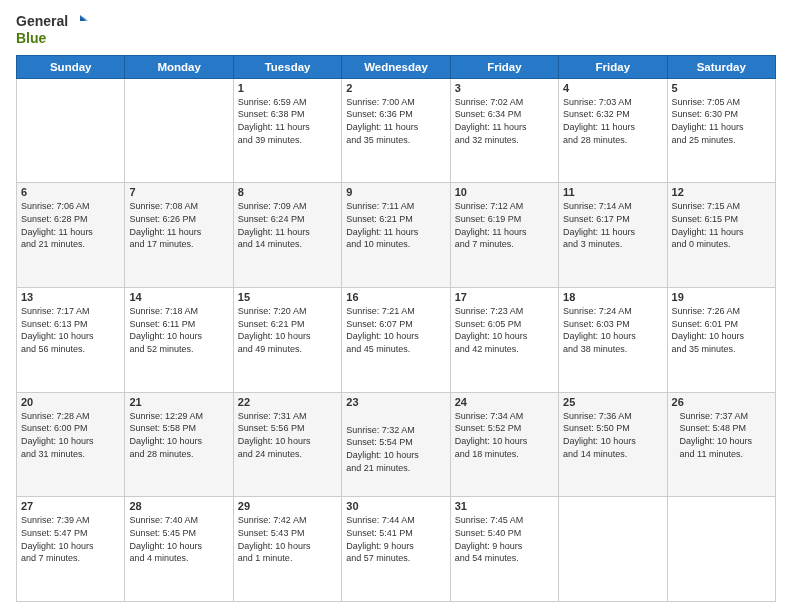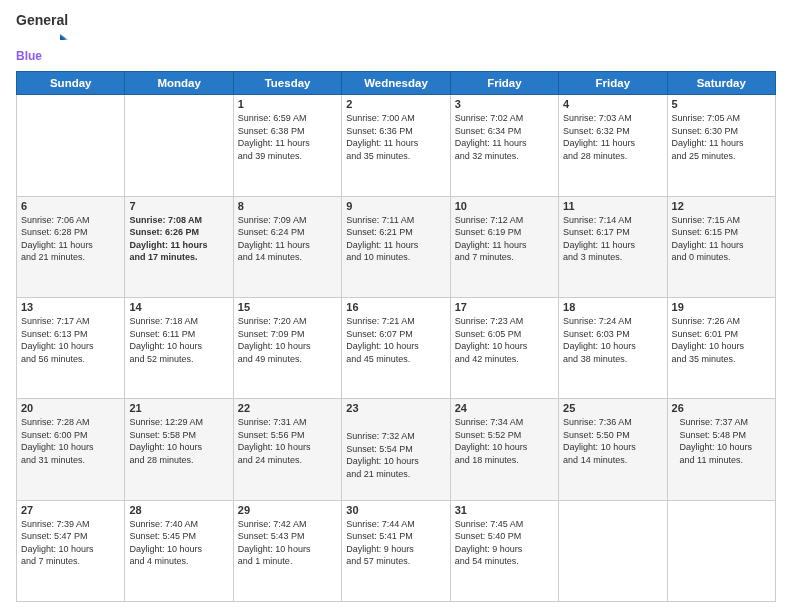--- a/index.html
+++ b/index.html
@@ -83,28 +83,28 @@
       background: #fff !important;
     }
   </style>
 </head>
 <body>
 
 <div class="page">
   <div class="header">
     <div class="logo">
     <div style="display:flex;flex-direction:column;align-items:flex-start;line-height:1.2;">
-      <div style="display:flex;align-items:flex-end;gap:2px;flex-direction:column;">
+      <div style="display:flex;align-items:flex-end;gap:2px;">
         <span style="font-size:14px;font-weight:bold;color:#333;font-family:Arial;">General</span>
         <svg width="18" height="18" viewBox="0 0 18 18">
           <polygon points="10,3 18,9 10,7" fill="#2878c8"></polygon>
           <polygon points="10,5 16,9 10,9" fill="#1a5fa0"></polygon>
         </svg>
       </div>
-      <span style="font-size:12px;font-weight:bold;color:#8b5cf6;font-family:Arial;">Blue</span>
+      <span style="font-size:14px;font-weight:bold;color:#4d7c0f;font-family:Arial;">Blue</span>
     </div>
   </div>
     <div class="title-block">
       <div class="month-title"></div>
       <div class="location"></div>
     </div>
   </div>
 
   <table class="calendar">
     <thead>
@@ -161,21 +161,21 @@
         <tr>
           <td>
             <span class="day-number">6</span>
             <div class="day-info" style="white-space: pre-line;">Sunrise: 7:06 AM
 Sunset: 6:28 PM
 Daylight: 11 hours
 and 21 minutes.</div>
           </td>
           <td>
             <span class="day-number">7</span>
-            <div class="day-info" style="white-space: pre-line; font-weight: bold;">Sunrise: 7:08 AM
+            <div class="day-info" style="white-space: pre-line;">Sunrise: 7:08 AM
 Sunset: 6:26 PM
 Daylight: 11 hours
 and 17 minutes.</div>
           </td>
           <td>
             <span class="day-number">8</span>
             <div class="day-info" style="white-space: pre-line;">Sunrise: 7:09 AM
 Sunset: 6:24 PM
 Daylight: 11 hours
 and 14 minutes.</div>
@@ -220,21 +220,21 @@
           <td>
             <span class="day-number">14</span>
             <div class="day-info" style="white-space: pre-line;">Sunrise: 7:18 AM
 Sunset: 6:11 PM
 Daylight: 10 hours
 and 52 minutes.</div>
           </td>
           <td>
             <span class="day-number">15</span>
             <div class="day-info" style="white-space: pre-line;">Sunrise: 7:20 AM
-Sunset: 7:09 PM
+Sunset: 6:21 PM
 Daylight: 10 hours
 and 49 minutes.</div>
           </td>
           <td>
             <span class="day-number">16</span>
             <div class="day-info" style="white-space: pre-line;">Sunrise: 7:21 AM
 Sunset: 6:07 PM
 Daylight: 10 hours
 and 45 minutes.</div>
           </td>

